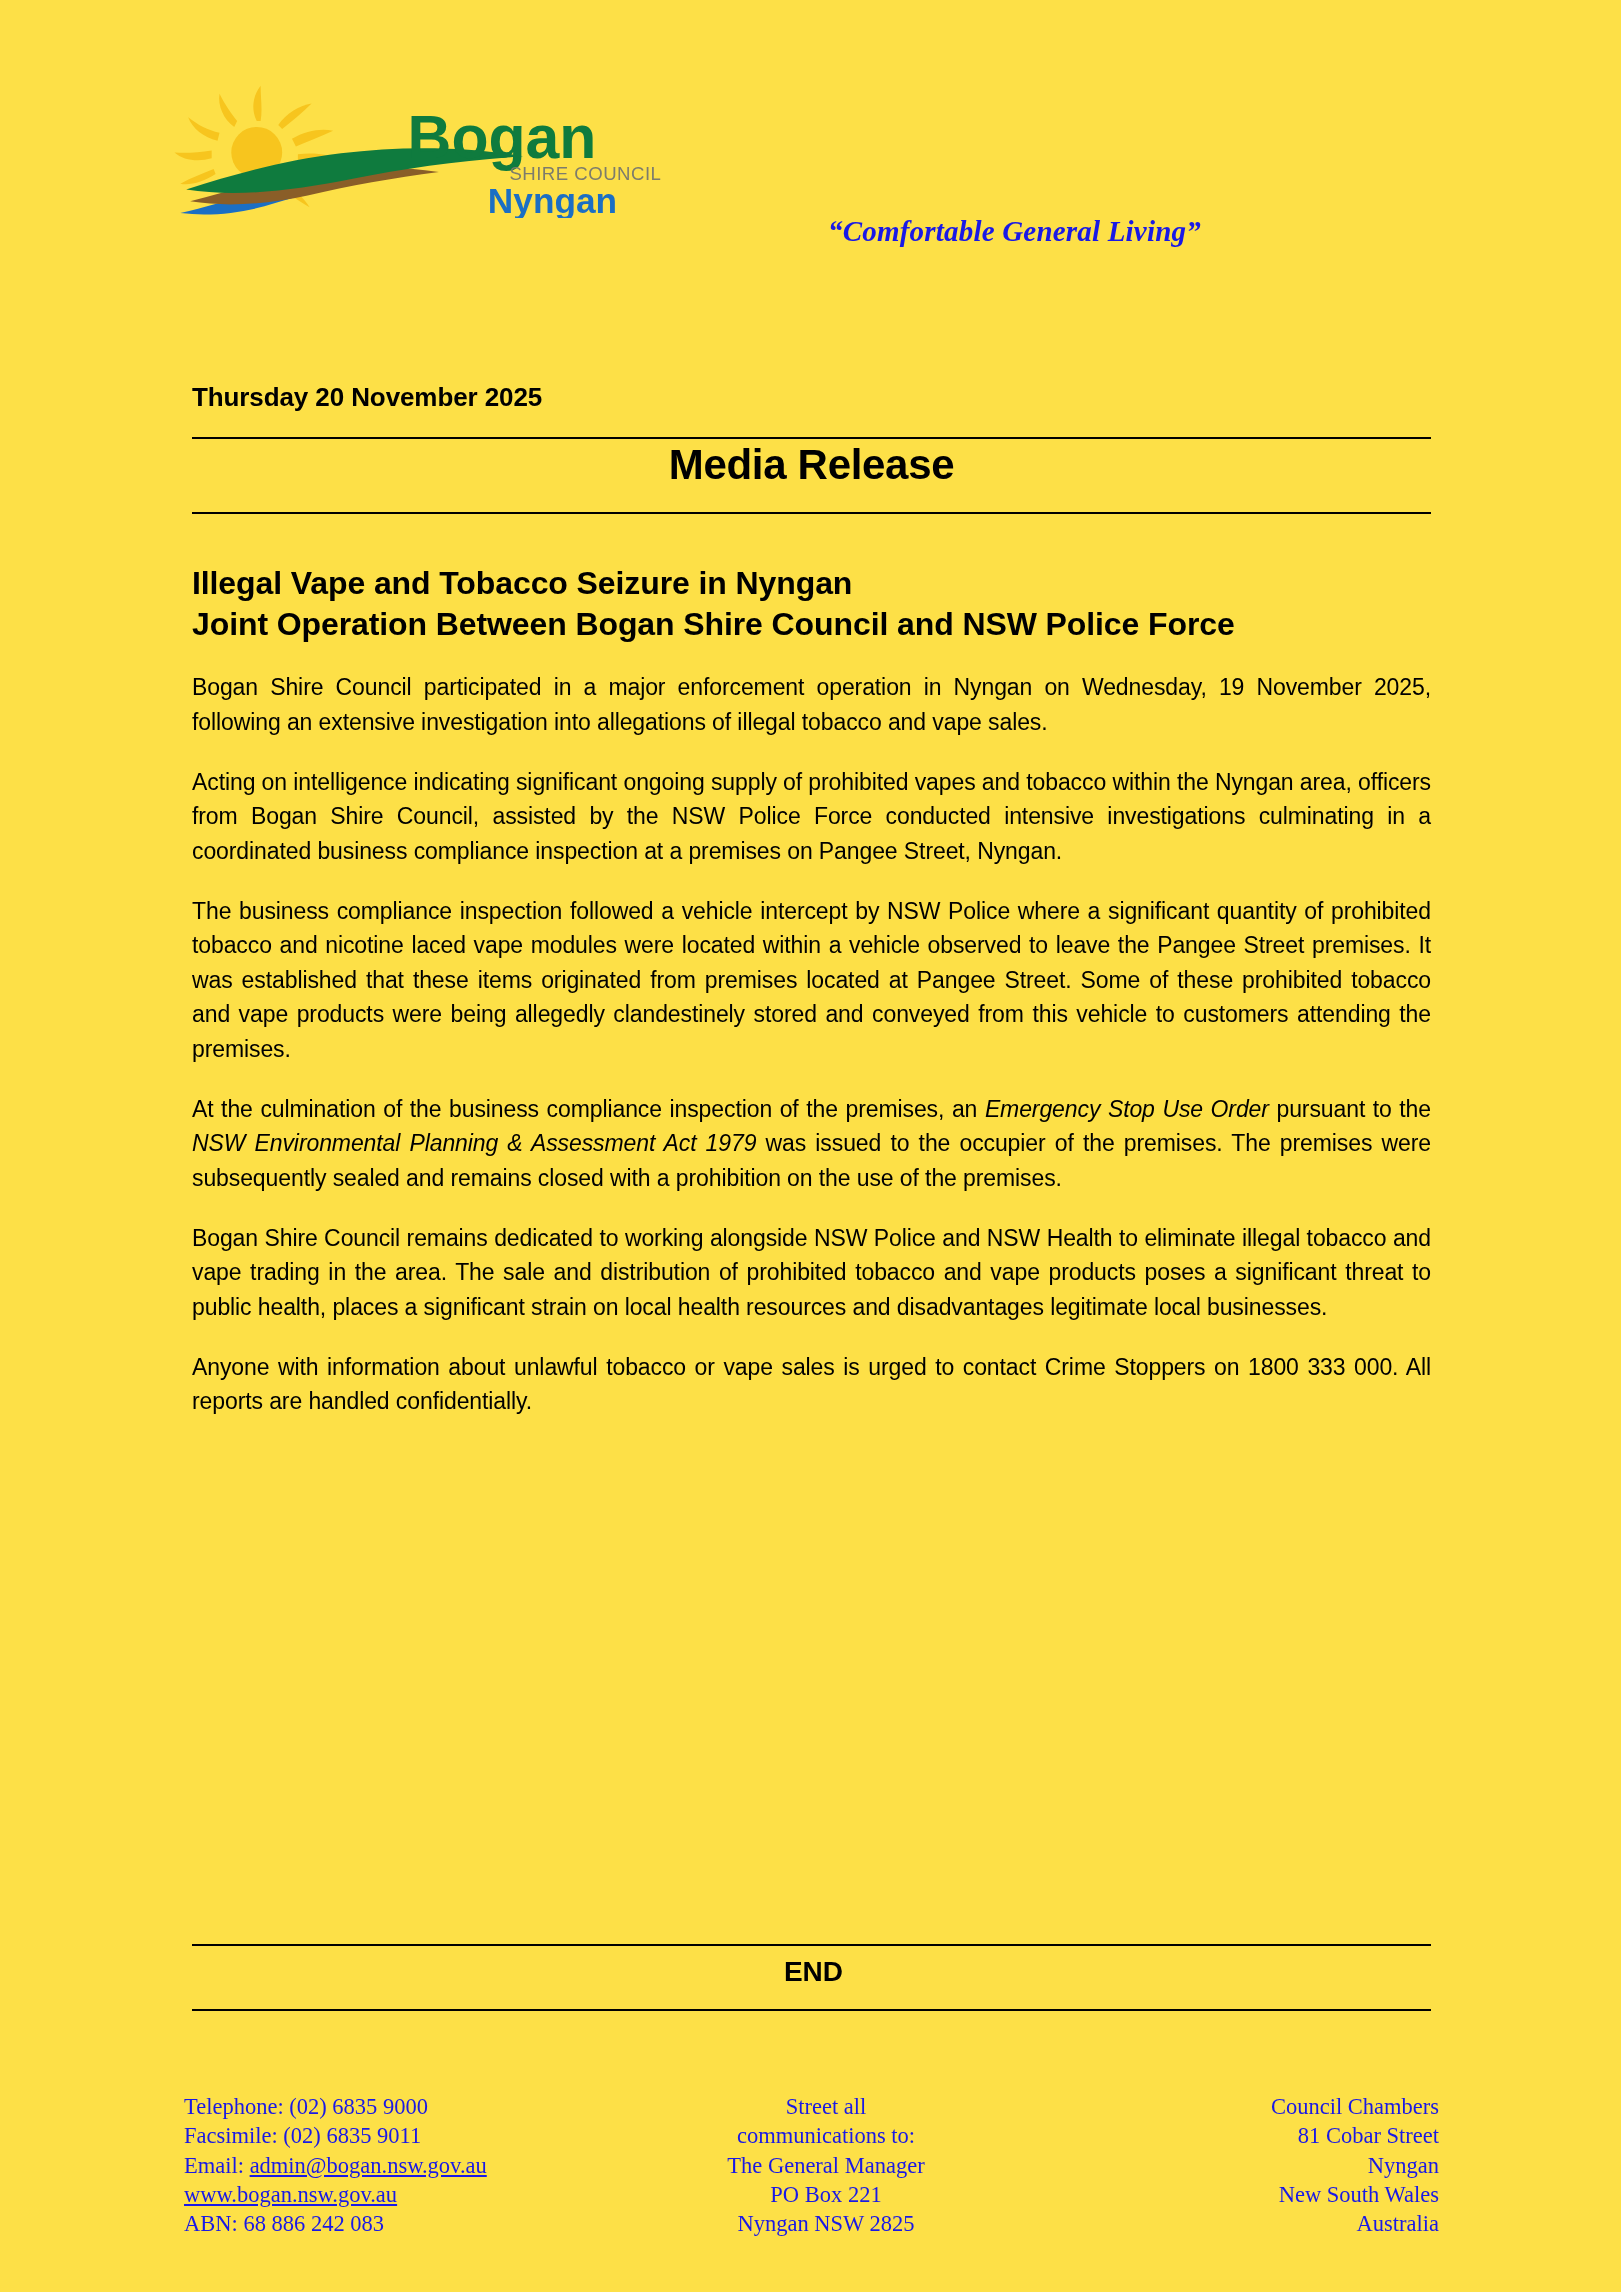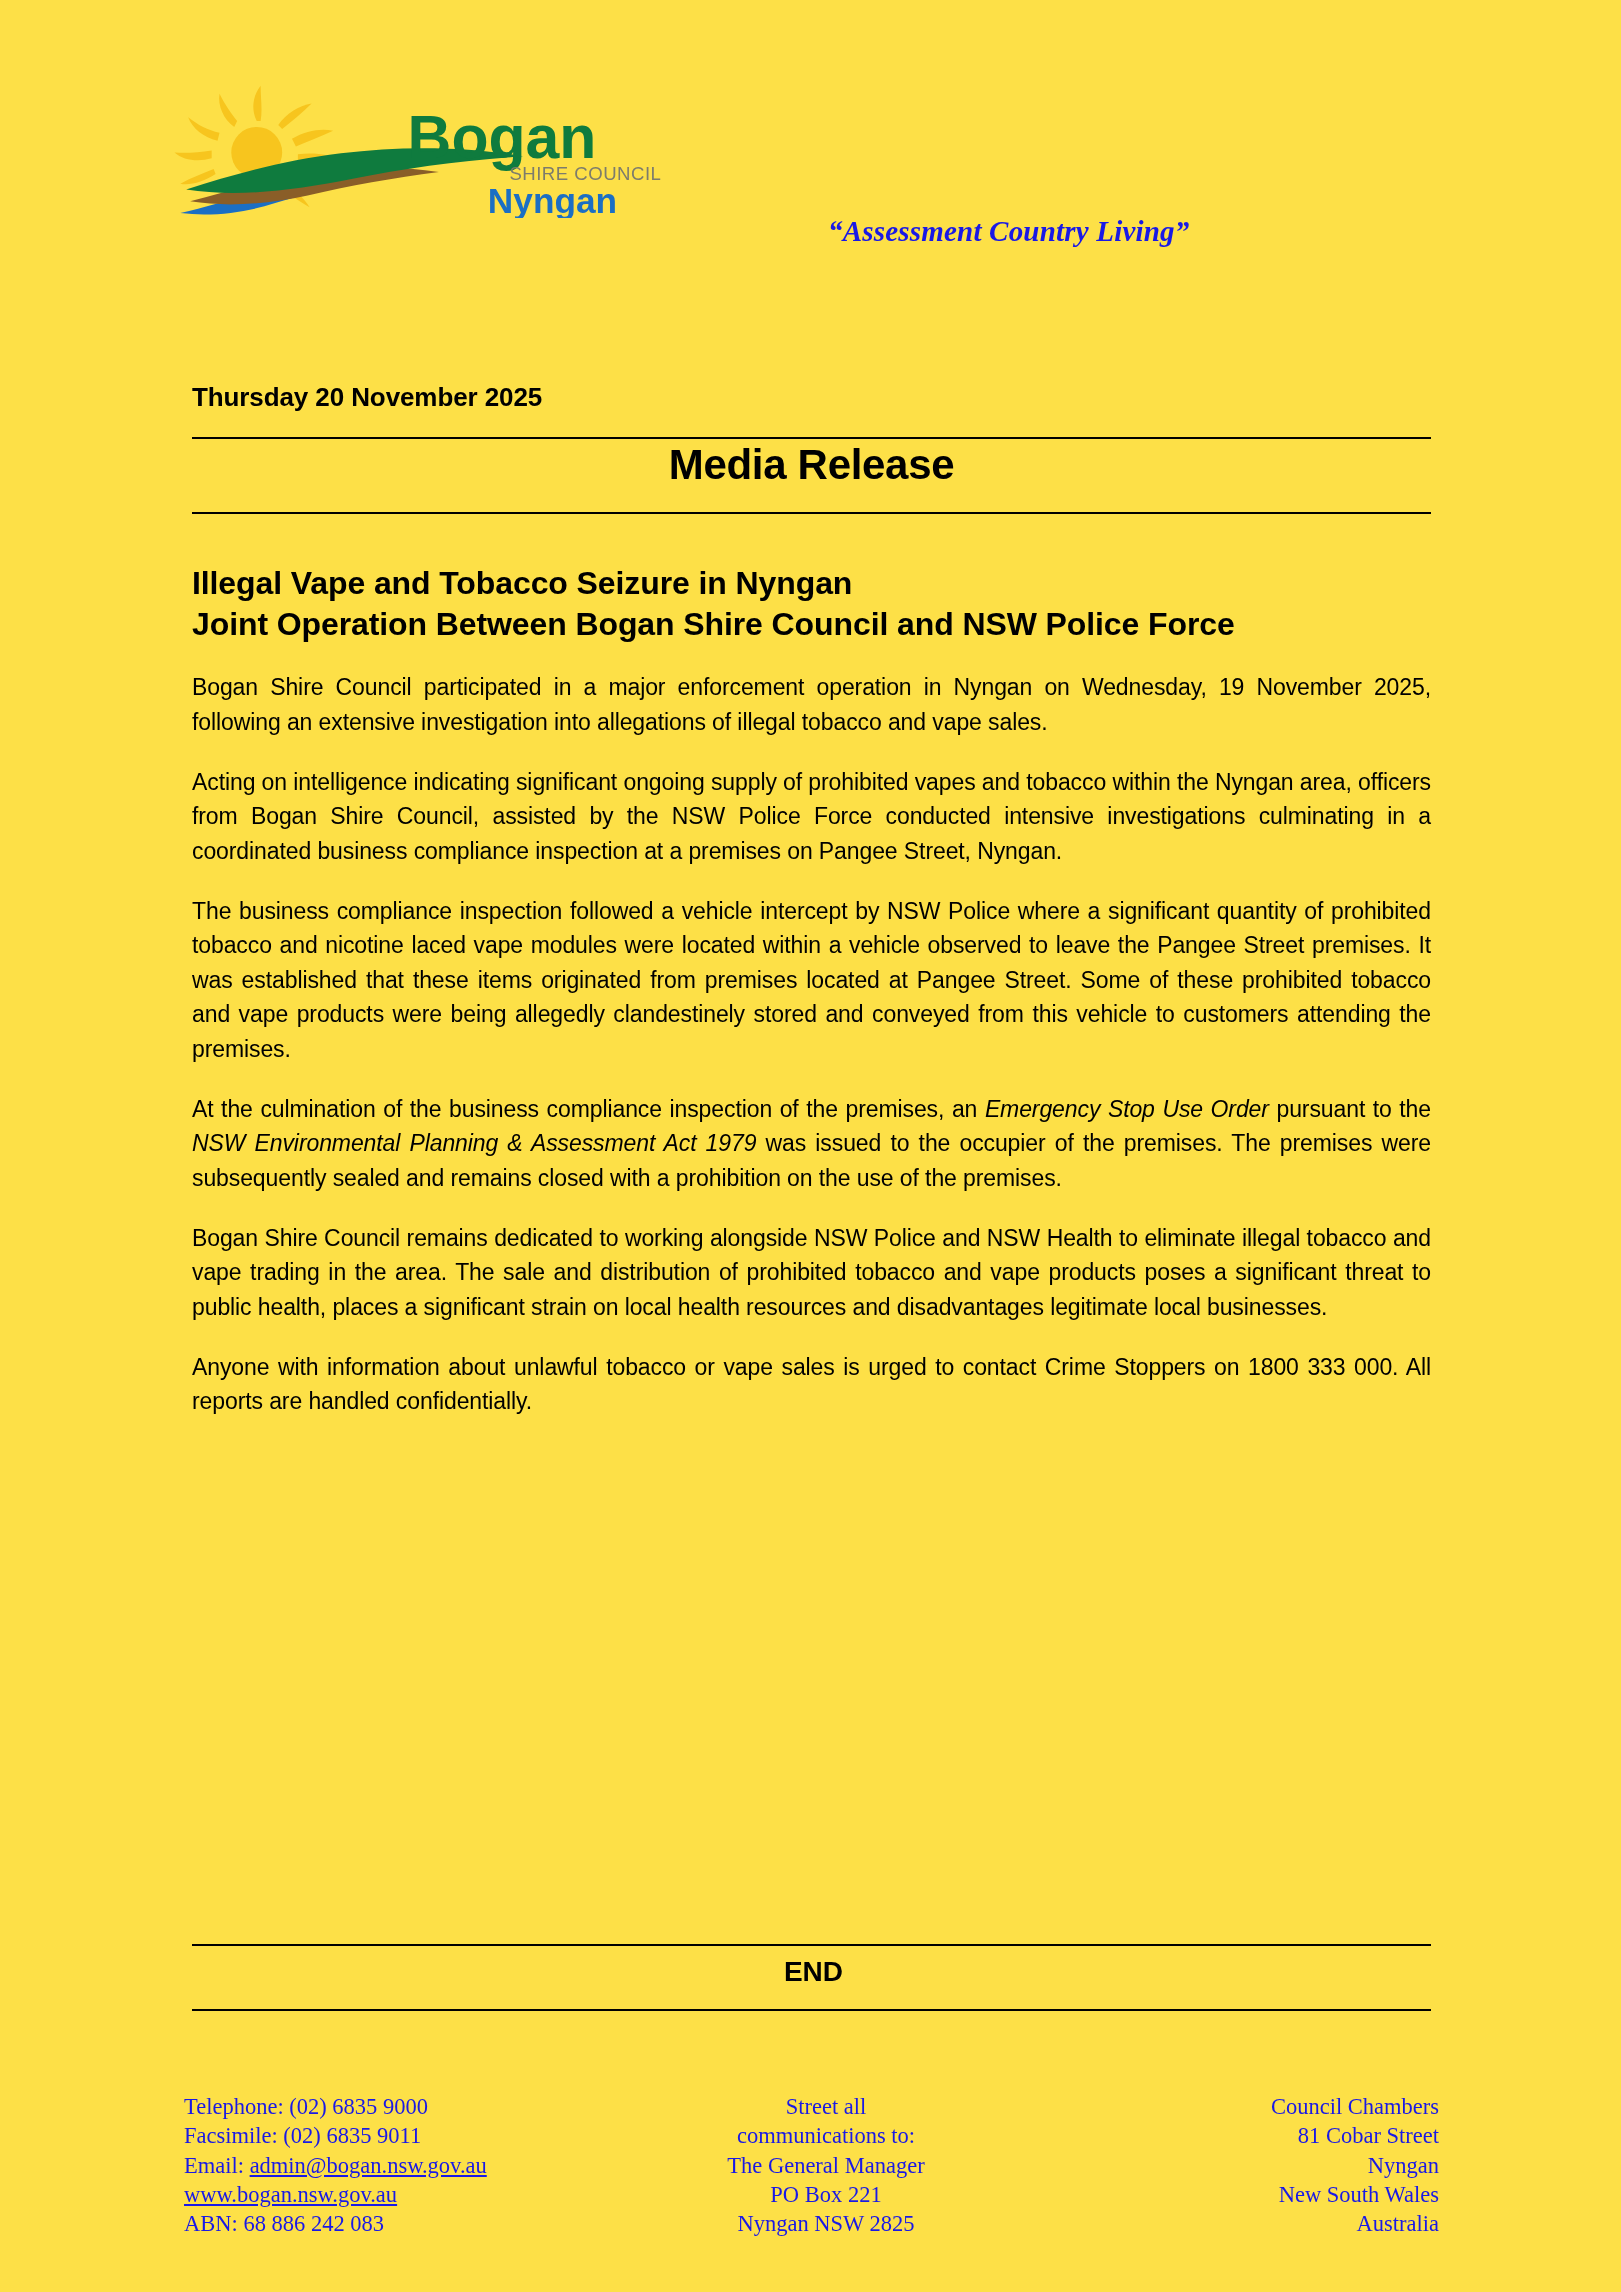--- a/index.html
+++ b/index.html
@@ -178,21 +178,21 @@
         <path d="M46 128 C86 117 126 106 172 99 C216 92 262 92 300 98 C254 104 208 112 166 122 C124 131 84 134 46 128 Z" fill="#8A5E28"></path>
 
         <path d="M42 116 C92 100 142 86 200 79 C262 71 330 72 386 82 C326 86 266 94 212 105 C152 117 94 124 42 116 Z" fill="#0F7B3E"></path>
 
         <text x="268" y="84" font-family="Liberation Sans, sans-serif" font-size="62" font-weight="bold" fill="#0F7B3E">Bogan</text>
         <text x="372" y="106" font-family="Liberation Sans, sans-serif" font-size="19" font-weight="normal" letter-spacing="0.5" fill="#7D7C6C">SHIRE COUNCIL</text>
         <text x="350" y="140" font-family="Liberation Sans, sans-serif" font-size="36" font-weight="bold" fill="#1B6FC4">Nyngan</text>
       </svg>
     </div>
 
-    <div class="tagline">“Assessment Country Living”</div>
+    <div class="tagline">“Comfortable General Living”</div>
   </div>
 
   <div class="date-line">Thursday 20 November 2025</div>
 
   <div class="rule rule-top"></div>
   <div class="media-release">Media Release</div>
   <div class="rule rule-bottom"></div>
 
   <div class="subtitle">
     <div>Illegal Vape and Tobacco Seizure in Nyngan</div>

